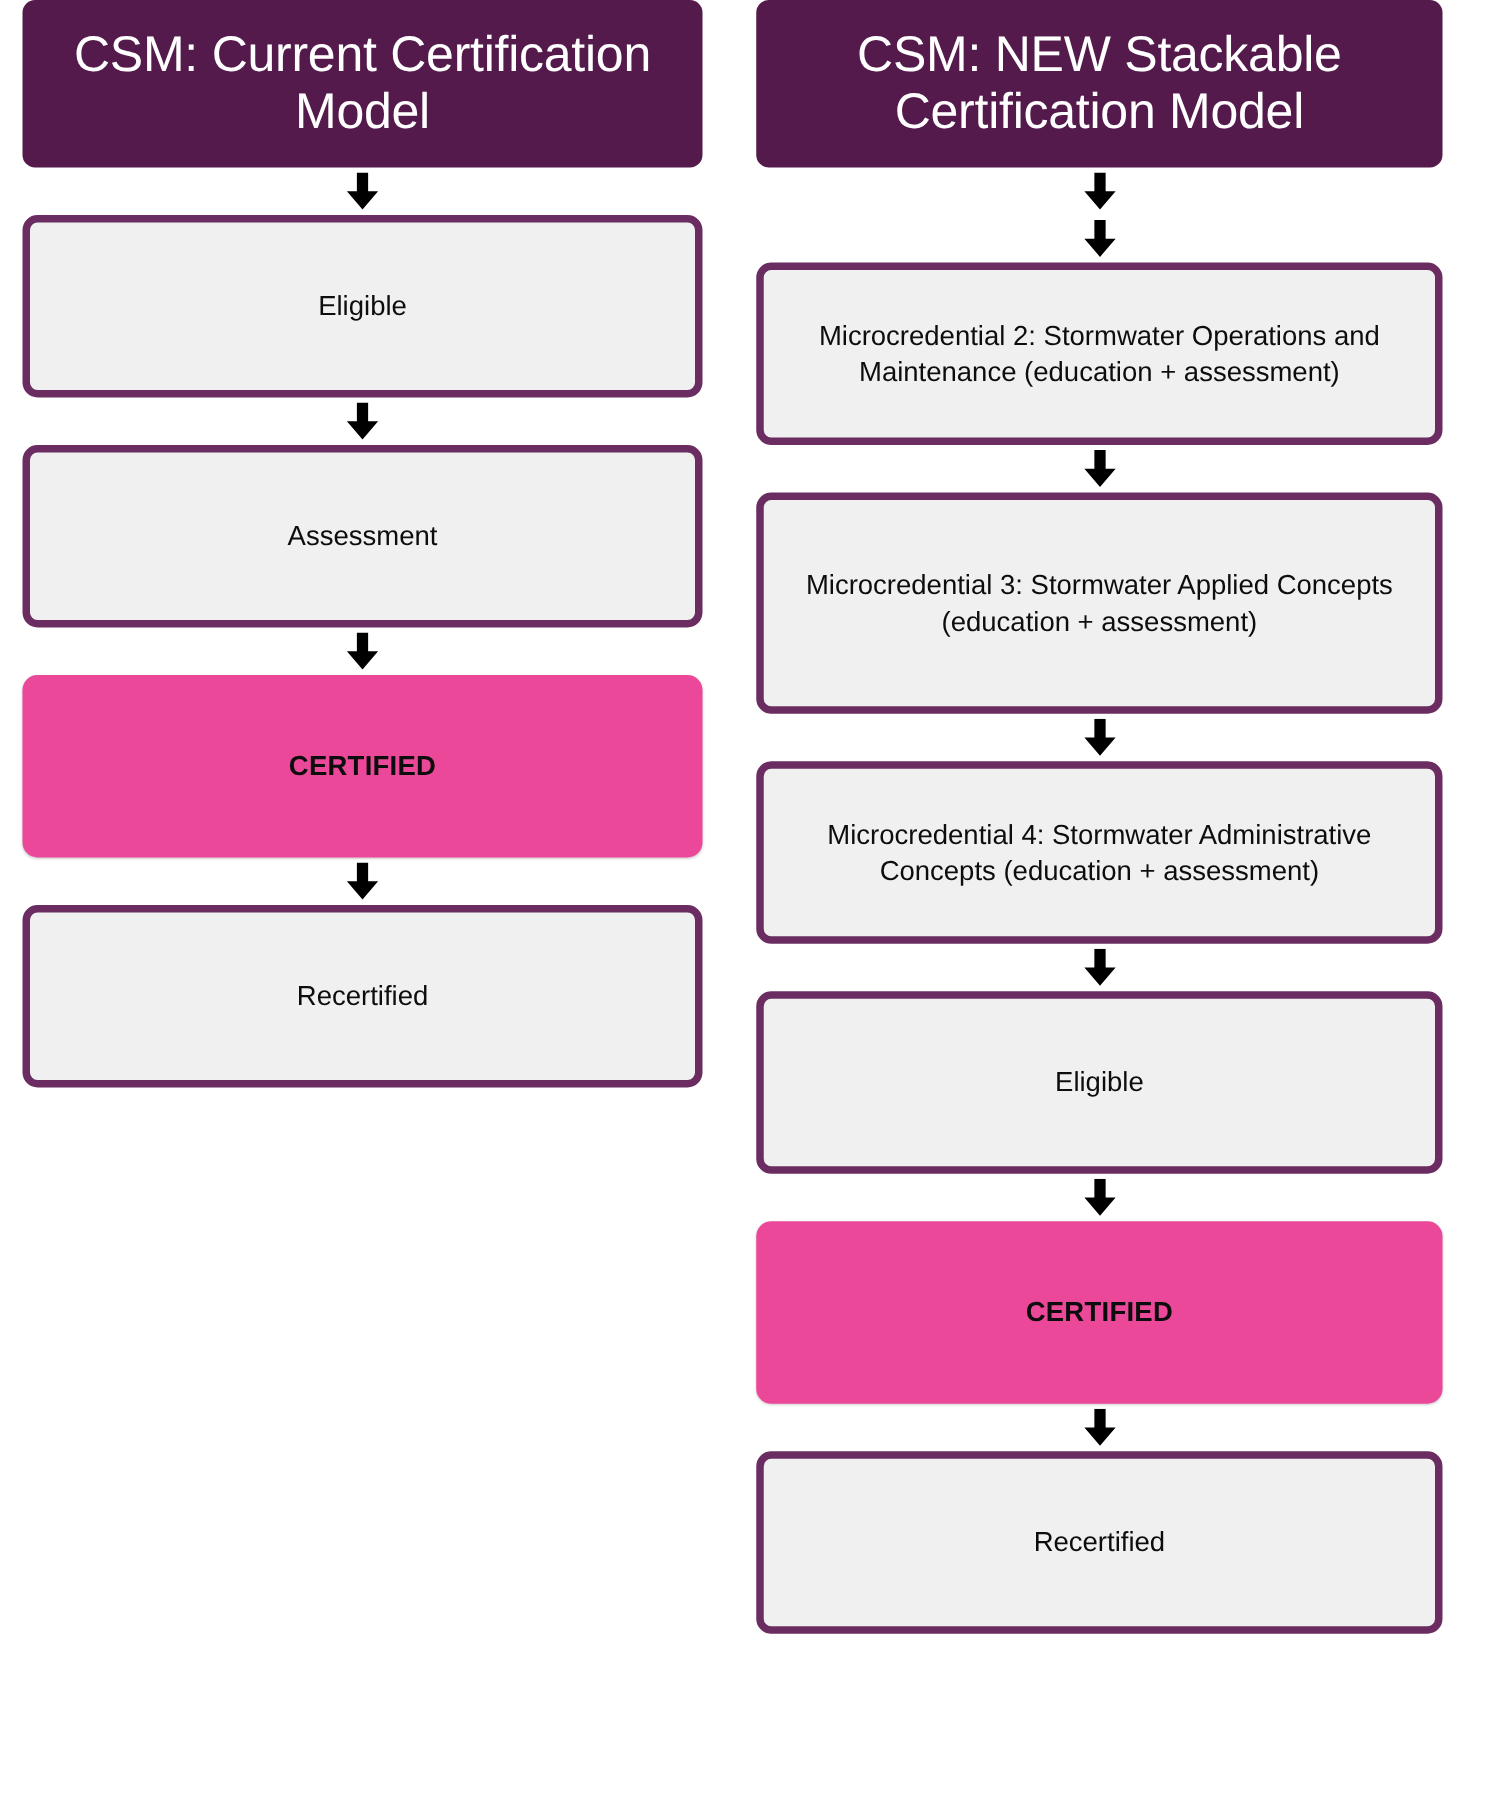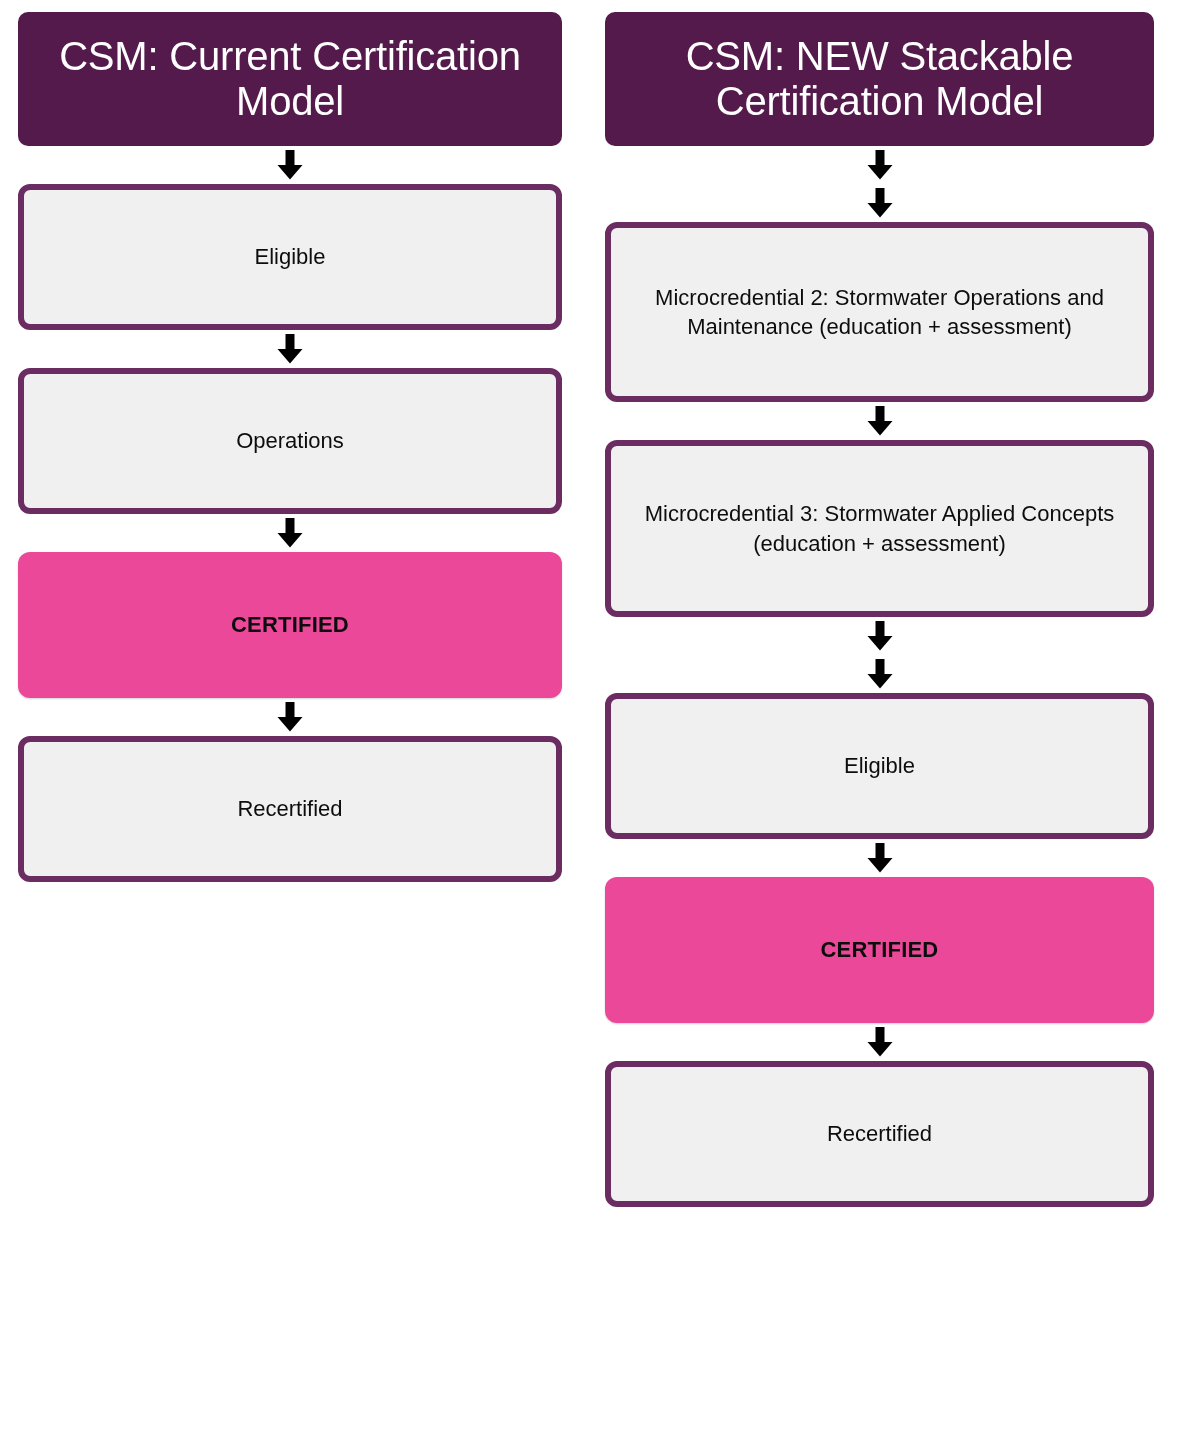--- a/index.html
+++ b/index.html
@@ -27,21 +27,20 @@
     flex-direction: column;
     align-items: stretch;
   }
 
   .column-left  { left: 18px;  width: 544px; }
   .column-right { left: 605px; width: 549px; }
 
   
   .header-box {
     box-sizing: border-box;
-    margin-top: 12px;
     height: 134px;
     border-radius: 10px;
     background: #551A4C;
     color: #ffffff;
     display: flex;
     align-items: center;
     justify-content: center;
     text-align: center;
     font-size: 40px;
     line-height: 1.12;
@@ -113,21 +112,21 @@
       <span>Eligible</span>
     </div>
 
     <div class="arrow-slot">
       <svg width="26" height="30" viewBox="0 0 26 30">
         <path d="M8.5 0 H17.5 V15 H25.5 L13 29.5 L0.5 15 H8.5 Z" fill="#000000"></path>
       </svg>
     </div>
 
     <div class="node outlined h-146">
-      <span>Operations</span>
+      <span>Assessment</span>
     </div>
 
     <div class="arrow-slot">
       <svg width="26" height="30" viewBox="0 0 26 30">
         <path d="M8.5 0 H17.5 V15 H25.5 L13 29.5 L0.5 15 H8.5 Z" fill="#000000"></path>
       </svg>
     </div>
 
     <div class="node filled-gray h-146">
       <span>CERTIFIED</span>
@@ -155,40 +154,43 @@
       </svg>
     </div>
 
 
     <div class="arrow-slot">
       <svg width="26" height="30" viewBox="0 0 26 30">
         <path d="M8.5 0 H17.5 V15 H25.5 L13 29.5 L0.5 15 H8.5 Z" fill="#000000"></path>
       </svg>
     </div>
 
-    <div class="node outlined" style="height:180px;">
+    <div class="node outlined" style="height:146px;">
       <span>Microcredential 2: Stormwater Operations and Maintenance (education + assessment)</span>
     </div>
 
     <div class="arrow-slot">
       <svg width="26" height="30" viewBox="0 0 26 30">
         <path d="M8.5 0 H17.5 V15 H25.5 L13 29.5 L0.5 15 H8.5 Z" fill="#000000"></path>
       </svg>
     </div>
 
     <div class="node outlined" style="height:177px;">
       <span>Microcredential 3: Stormwater Applied Concepts (education + assessment)</span>
     </div>
 
     <div class="arrow-slot">
       <svg width="26" height="30" viewBox="0 0 26 30">
         <path d="M8.5 0 H17.5 V15 H25.5 L13 29.5 L0.5 15 H8.5 Z" fill="#000000"></path>
       </svg>
     </div>
 
+    <div class="node outlined" style="height:146px;">
+      <span>Microcredential 4: Stormwater Administrative Concepts (education + assessment)</span>
+    </div>
 
     <div class="arrow-slot">
       <svg width="26" height="30" viewBox="0 0 26 30">
         <path d="M8.5 0 H17.5 V15 H25.5 L13 29.5 L0.5 15 H8.5 Z" fill="#000000"></path>
       </svg>
     </div>
 
     <div class="node outlined" style="height:146px;">
       <span>Eligible</span>
     </div>

